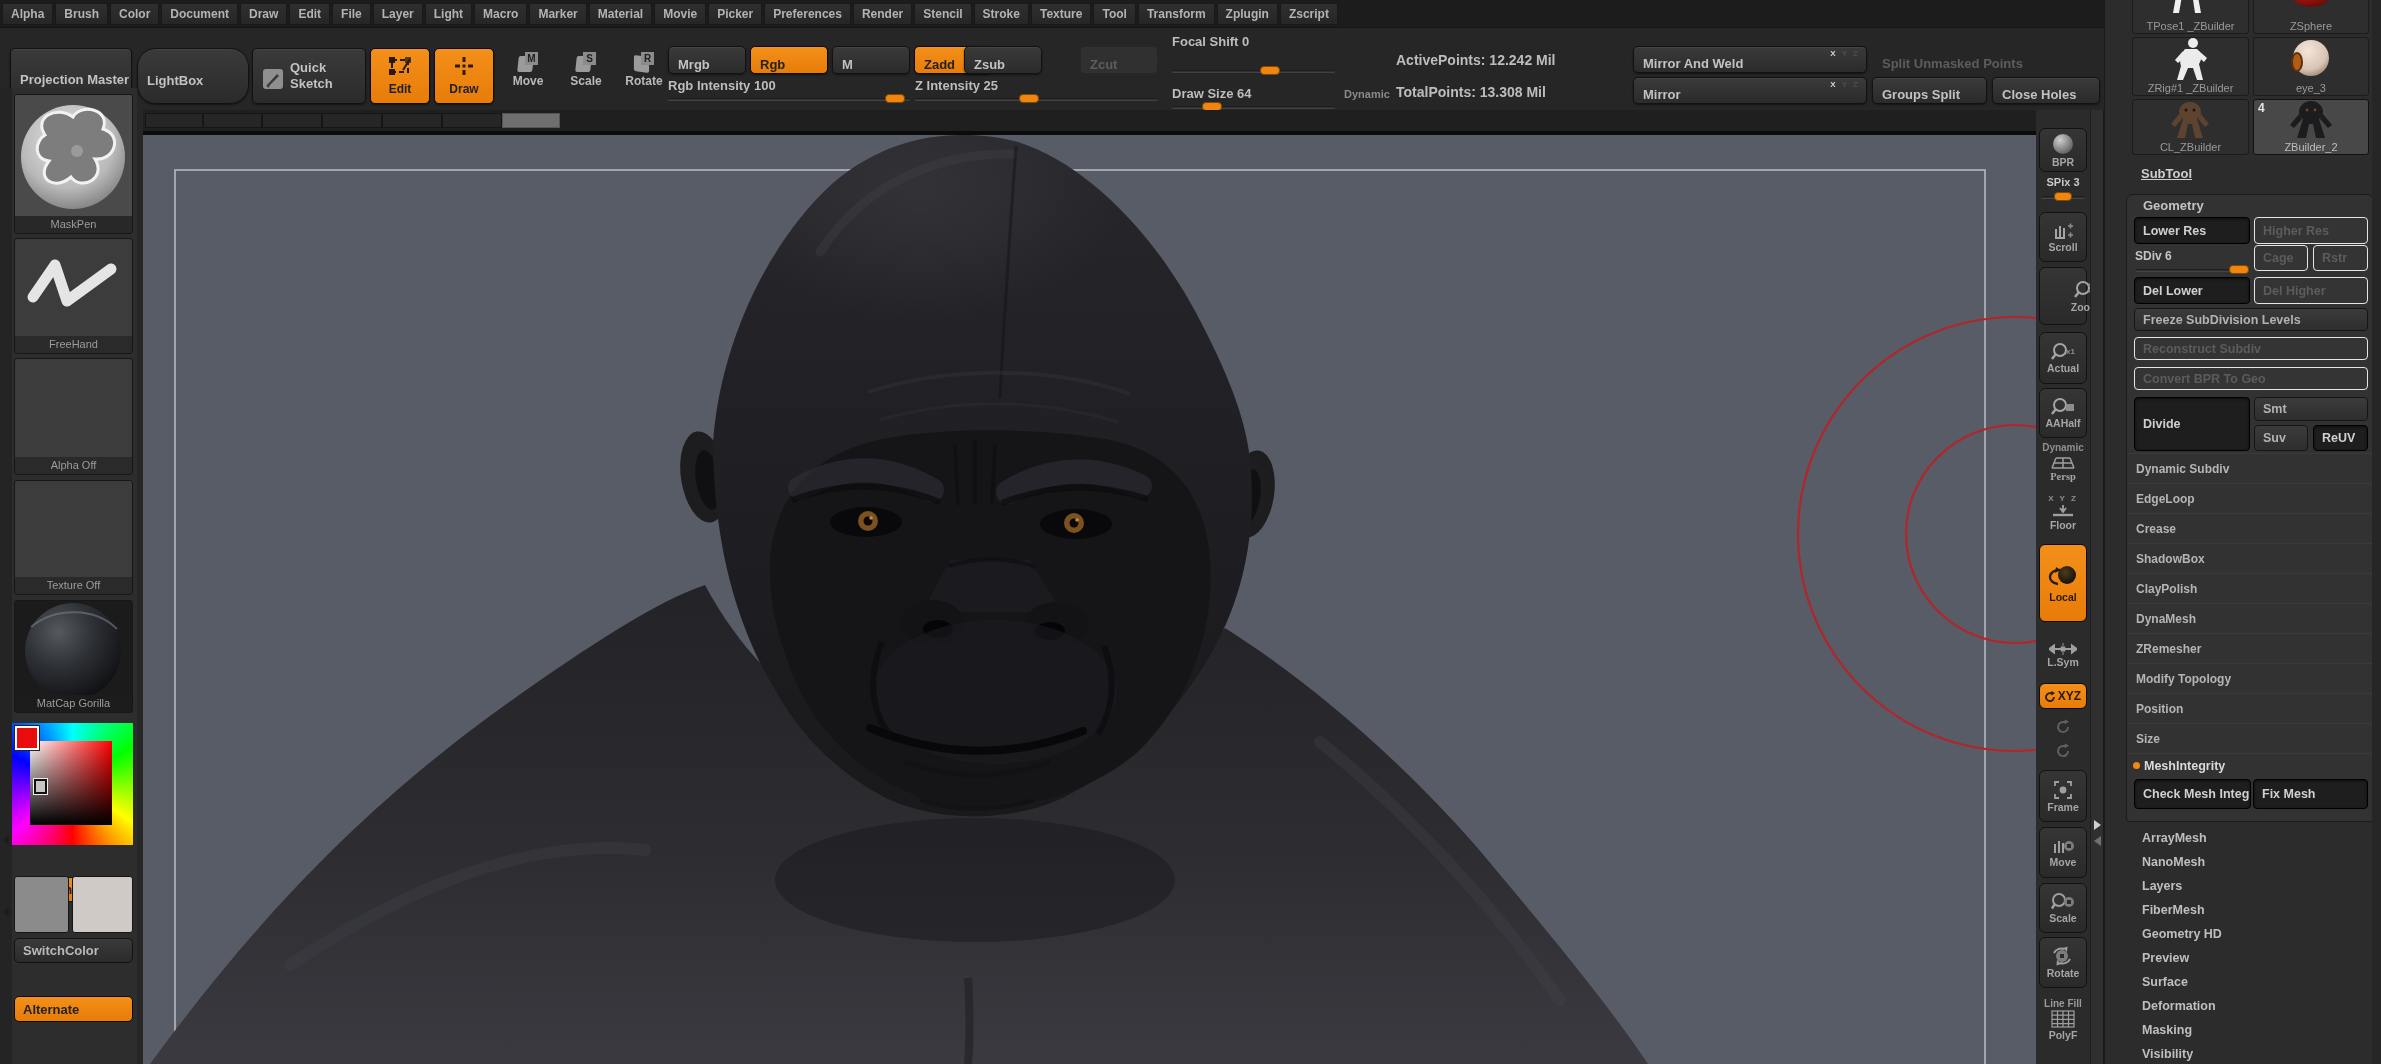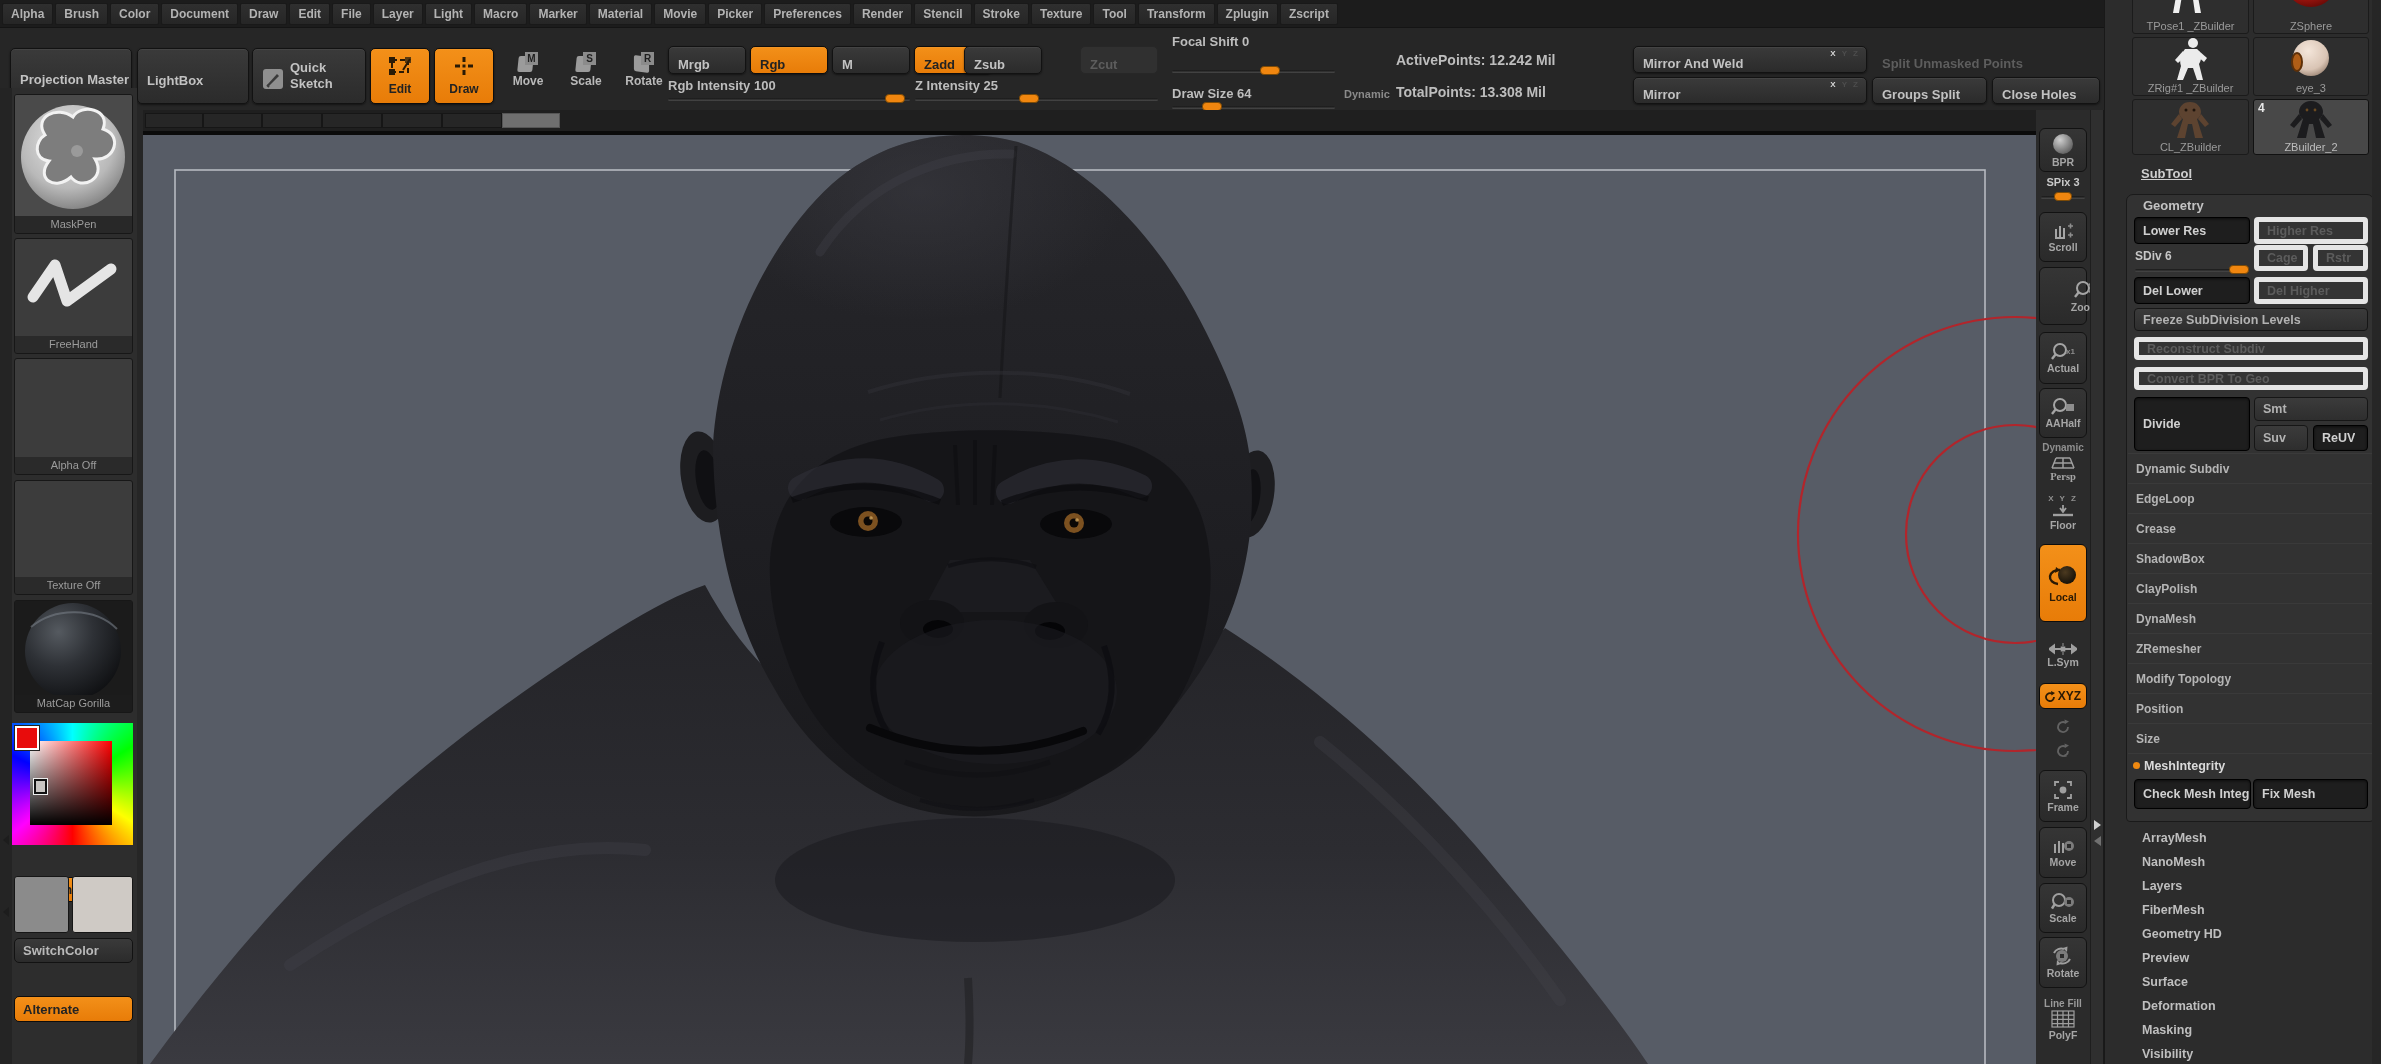--- a/index.html
+++ b/index.html
@@ -80,21 +80,21 @@
   .cell.sel { background:#484848; border-color:#111; }
   .cell .clabel { position:absolute; left:0; right:0; bottom:1px; color:#9a9a9a; font-size:11px; text-align:center; }
   .cell .cbadge { position:absolute; left:4px; top:1px; color:#e6e6e6; font-size:12px; font-weight:bold; }
   .phead { position:absolute; color:#cecece; font-size:13px; font-weight:bold; }
   #geopanel { position:absolute; left:2126px; top:194px; width:248px; height:628px;
     background:#323232; border:1px solid #1a1a1a; border-radius:7px 7px 4px 4px; }
   .rbtn { position:absolute; font-size:12.5px; font-weight:bold; display:flex; align-items:center;
     border-radius:4px; }
   .rbtn.raised { background:linear-gradient(#3b3b3b,#2e2e2e); border:1px solid #161616; color:#b2b2b2; }
   .rbtn.pressed { background:#1e1e1e; border:1px solid #000; color:#d0d0d0; box-shadow:inset 0 1px 3px rgba(0,0,0,.6); }
-  .rbtn.dim { background:#343434; border:5px solid #e5e5e5; color:#5c5c5c; }
+  .rbtn.dim { background:#343434; border:1px solid #e5e5e5; color:#5c5c5c; }
   .rbtn .pad { padding-left:8px; overflow:hidden; white-space:nowrap; }
   .secrows { position:absolute; left:1px; width:246px; display:flex; flex-direction:column; }
   .secrow { height:30px; display:flex; align-items:center; padding-left:8px; color:#b5b5b5;
     font-size:12px; font-weight:bold; border-top:1px solid rgba(255,255,255,.045); }
   .palrows { position:absolute; left:2126px; width:246px; display:flex; flex-direction:column; }
   .palrow { height:24px; display:flex; align-items:center; padding-left:16px; color:#bfbfbf;
     font-size:12.5px; font-weight:bold; }
   .tri { position:absolute; width:0; height:0; }
 </style>
 </head>
@@ -126,21 +126,21 @@
     <span class="mi">Transform</span>
     <span class="mi">Zplugin</span>
     <span class="mi">Zscript</span>
   </div>
 
   <div id="toolbar" class="abs">
     <div class="btn" style="left:10px;top:20px;width:122px;height:56px;">
       <span class="pad" style="line-height:1.25;">Projection Master</span>
       <span class="tri" style="right:5px;bottom:5px;border-left:9px solid transparent;border-bottom:9px solid #8d8d8d;"></span>
     </div>
-    <div class="btn" style="left:137px;top:20px;width:112px;height:56px;">
+    <div class="btn" style="left:137px;top:20px;width:112px;height:56px;border-radius:19px;">
       <span class="pad">LightBox</span>
     </div>
     <div class="btn" style="left:252px;top:20px;width:114px;height:56px;gap:6px;">
       <span class="pad">
         <svg width="22" height="22" viewBox="0 0 22 22">
             <rect x="1" y="1" width="20" height="20" rx="3" fill="#8f8f8f"></rect>
             <path d="M5 17 L15 6 l2 2 L7 18 Z" fill="#3a3a3a"></path>
             <path d="M5 17 l2 2" stroke="#3a3a3a" stroke-width="2"></path>
           </svg>
       </span>

